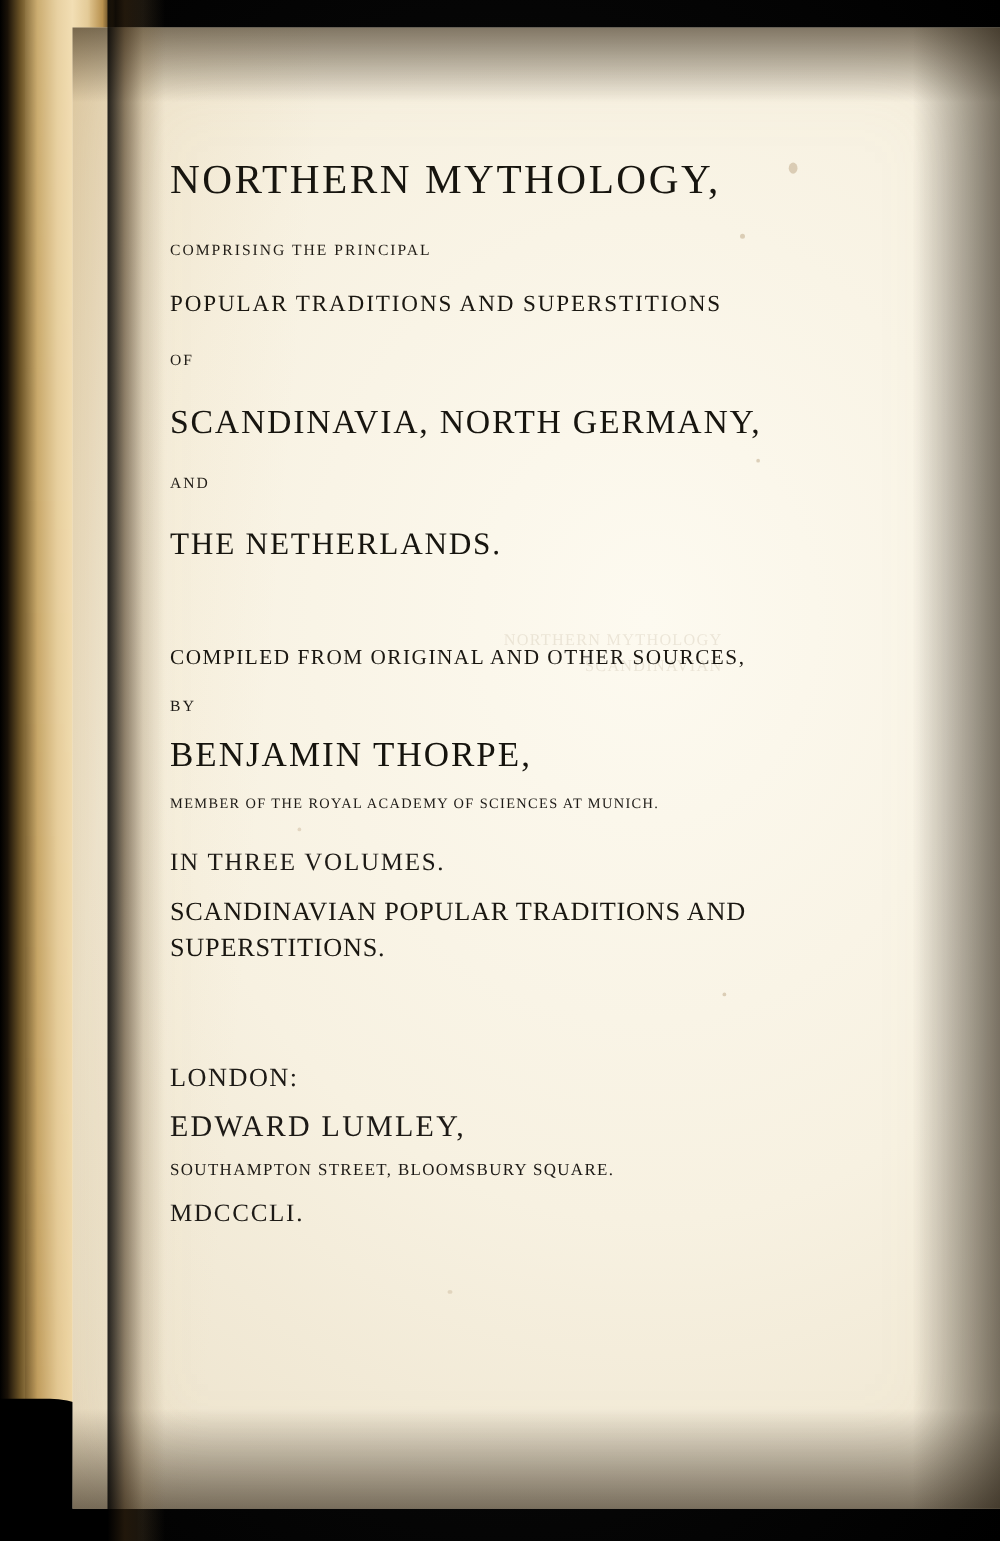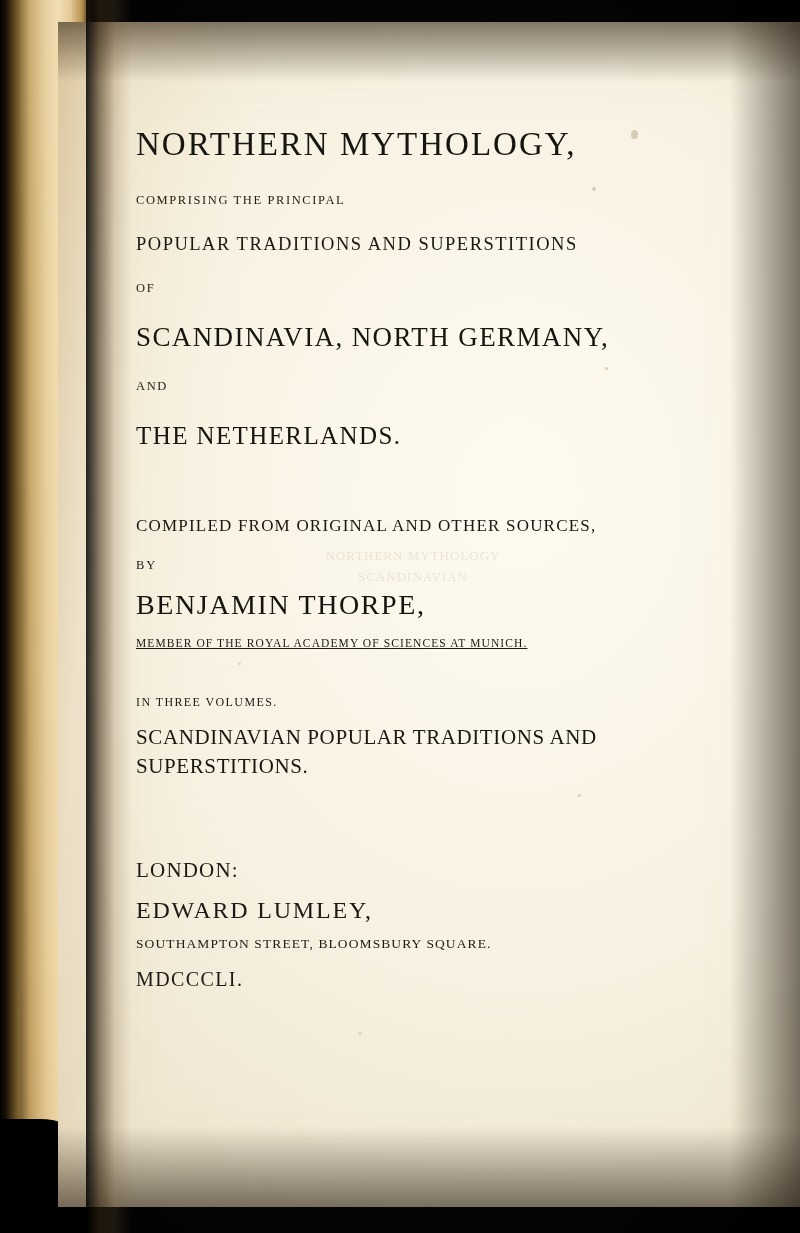--- a/index.html
+++ b/index.html
@@ -195,26 +195,25 @@
   .t-author {
     font-size: 28px;
     letter-spacing: 1.6px;
     margin-top: 16px;
     color: #16140e;
   }
   .t-member {
     font-size: 11.5px;
     letter-spacing: 1.1px;
     margin-top: 16px;
-    text-decoration: underline;
   }
   .t-volumes {
-    font-size: 12px;
+    font-size: 20px;
     letter-spacing: 1.4px;
-    margin-top: 46px;
+    margin-top: 30px;
   }
   .t-volno {
     font-size: 19px;
     letter-spacing: 1.3px;
     margin-top: 26px;
     font-weight: 600;
   }
   .t-subtitle {
     font-size: 21px;
     letter-spacing: 0.6px;
@@ -242,28 +241,27 @@
     letter-spacing: 1.4px;
     margin-top: 16px;
   }
 
   
   .bleed {
     position: absolute;
     left: 190px;
     top: 480px;
     width: 330px;
-    text-align: center;
+    text-align: right;
     font-size: 13px;
     letter-spacing: 1px;
     color: rgba(120,98,62,0.13);
     line-height: 1.6;
     z-index: 2;
     pointer-events: none;
-    margin-top: 44px;
   }
 </style>
 </head>
 <body>
 
 <div id="scene">
   <div class="backdrop"></div>
 
   <div class="book-edge">
     <div class="book-edge-gloss"></div>

